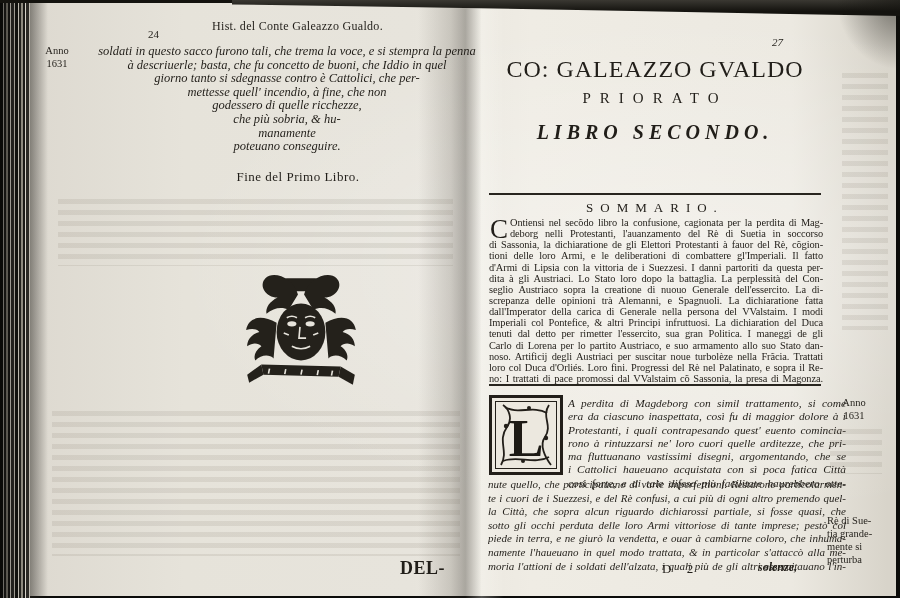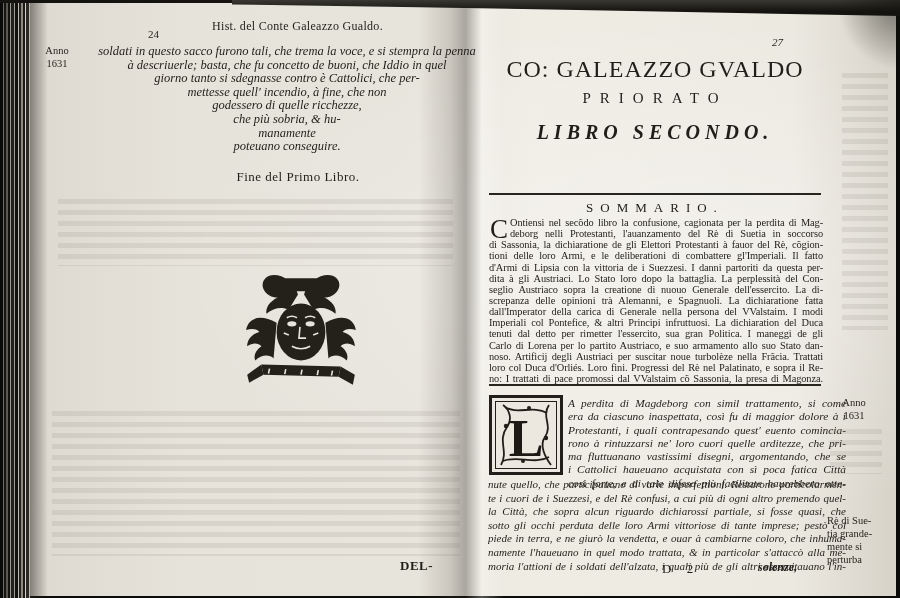--- a/index.html
+++ b/index.html
@@ -50,21 +50,21 @@
   }
   
   .c{text-align:center;}
   .ital{font-style:italic;}
   .jline{overflow:hidden;text-align:justify;text-align-last:justify;}
   .lp-header{font-size:12px;letter-spacing:.3px;}
   .lp-num{font-size:11px;}
   .margin-note{font-size:10.5px;line-height:13px;}
   .lp-para div{font-size:12.5px;line-height:13.6px;height:13.6px;text-align:center;}
   .finis{font-size:13px;letter-spacing:.5px;}
-  .catchword{font-size:13px;font-weight:bold;letter-spacing:.5px;}
+  .catchword{font-size:18px;font-weight:bold;letter-spacing:.5px;}
   .title-1{font-size:40px;font-weight:bold;letter-spacing:1px;line-height:42px;}
   .title-2{font-size:14px;letter-spacing:12px;margin-top:6px;}
   .title-3{font-size:24px;letter-spacing:1px;margin-top:8px;}
   .title-4{font-size:15px;letter-spacing:9px;margin-top:7px;}
   .title-5{font-size:20px;font-style:italic;letter-spacing:5px;margin-top:14px;font-weight:bold;}
   .rule{background:#28251f;}
   .som-head{font-size:13px;letter-spacing:7px;}
   .som-line{font-size:10.4px;height:11.15px;line-height:11.15px;letter-spacing:-.1px;}
   .som-indent{padding-left:21px;}
   .dropcap-c{font-size:27px;line-height:24px;}

